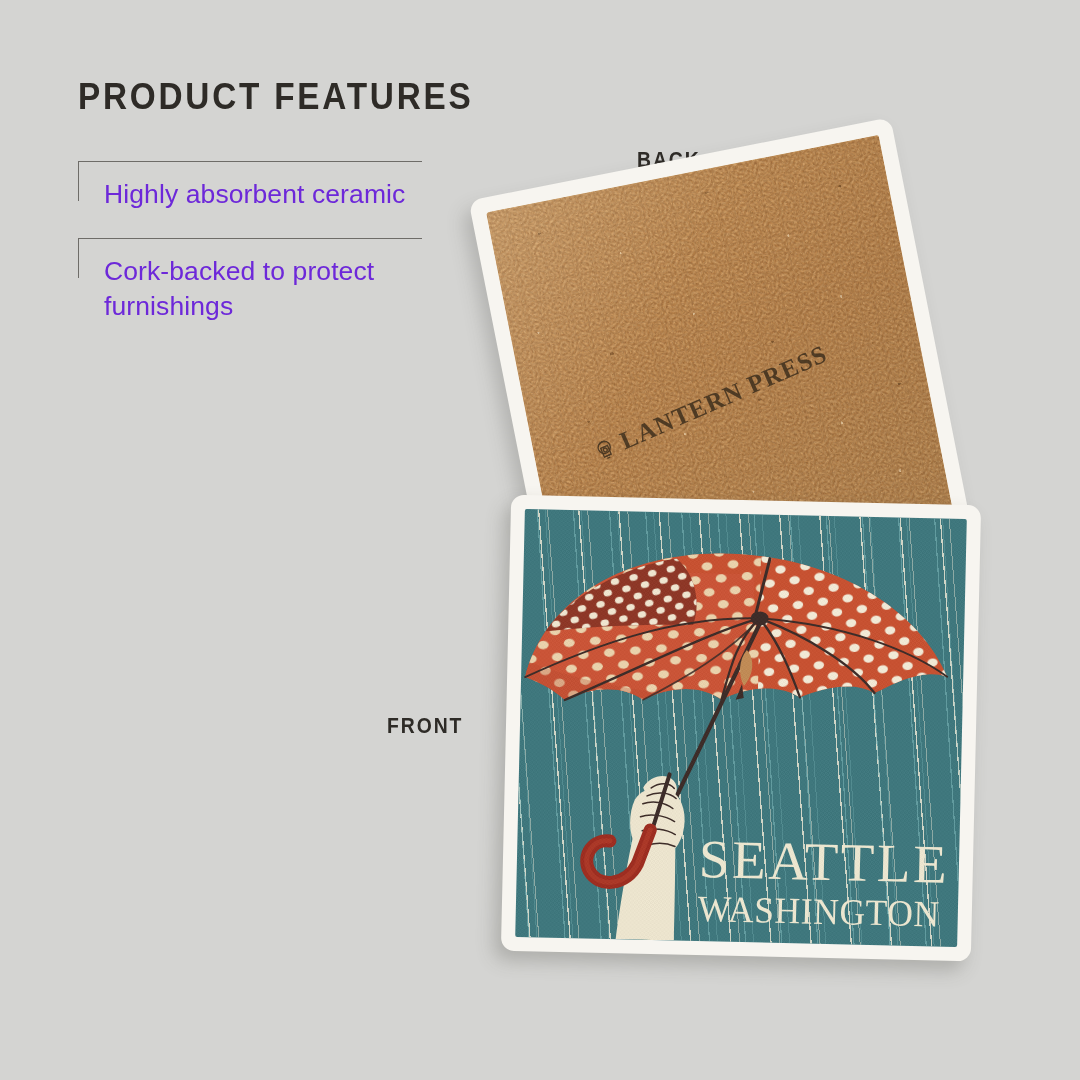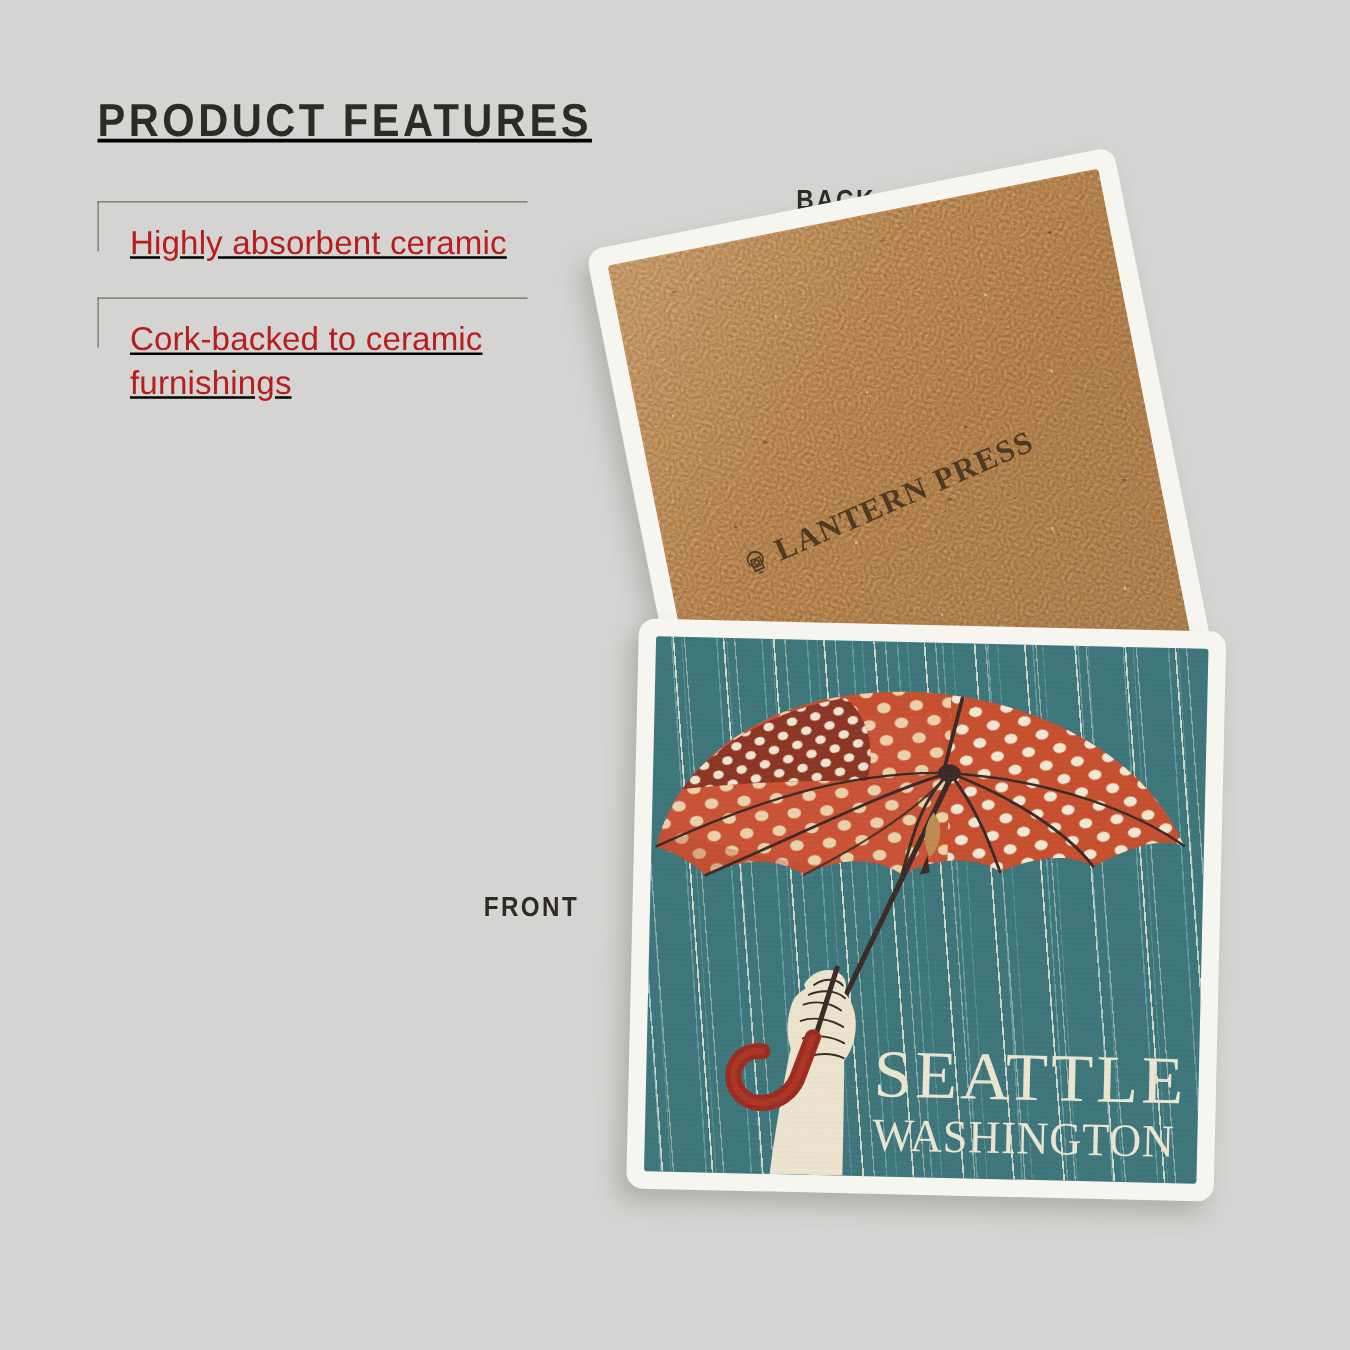--- a/index.html
+++ b/index.html
@@ -14,21 +14,20 @@
     overflow: hidden;
     position: relative;
   }
 
   
   #features-panel {
     position: absolute;
     left: 78px;
     top: 78px;
     width: 350px;
-    text-decoration: underline;
   }
   #features-title {
     font-family: "Liberation Sans Narrow", "Liberation Sans", sans-serif;
     font-size: 37px;
     font-weight: bold;
     letter-spacing: 3.1px;
     color: #2e2b27;
     transform: scaleX(0.90);
     transform-origin: left center;
     white-space: nowrap;
@@ -54,21 +53,21 @@
     top: 0;
     width: 1px;
     height: 40px;
     background: #6e6c68;
   }
   .feature-text {
     margin: 0;
     padding-left: 26px;
     font-size: 26.5px;
     line-height: 1.32;
-    color: #b91c1c;
+    color: #6d28d9;
     font-weight: 400;
     letter-spacing: 0.1px;
   }
 
   
   .callout {
     position: absolute;
     font-family: "Liberation Sans Narrow", "Liberation Sans", sans-serif;
     font-size: 22px;
     font-weight: bold;
@@ -268,21 +267,21 @@
 
   <div class="feature-item">
     <span class="feature-rule"></span>
     <span class="feature-tick"></span>
     <p class="feature-text">Highly absorbent ceramic</p>
   </div>
 
   <div class="feature-item">
     <span class="feature-rule"></span>
     <span class="feature-tick"></span>
-    <p class="feature-text">Cork-backed to ceramic furnishings</p>
+    <p class="feature-text">Cork-backed to protect furnishings</p>
   </div>
 
 </section>
 
 <div class="callout" id="label-back">BACK</div>
 <div class="callout" id="label-front">FRONT</div>
 
 <div class="coaster" id="coaster-back">
   <div id="cork-surface">
     <div id="cork-grain-overlay"></div>

